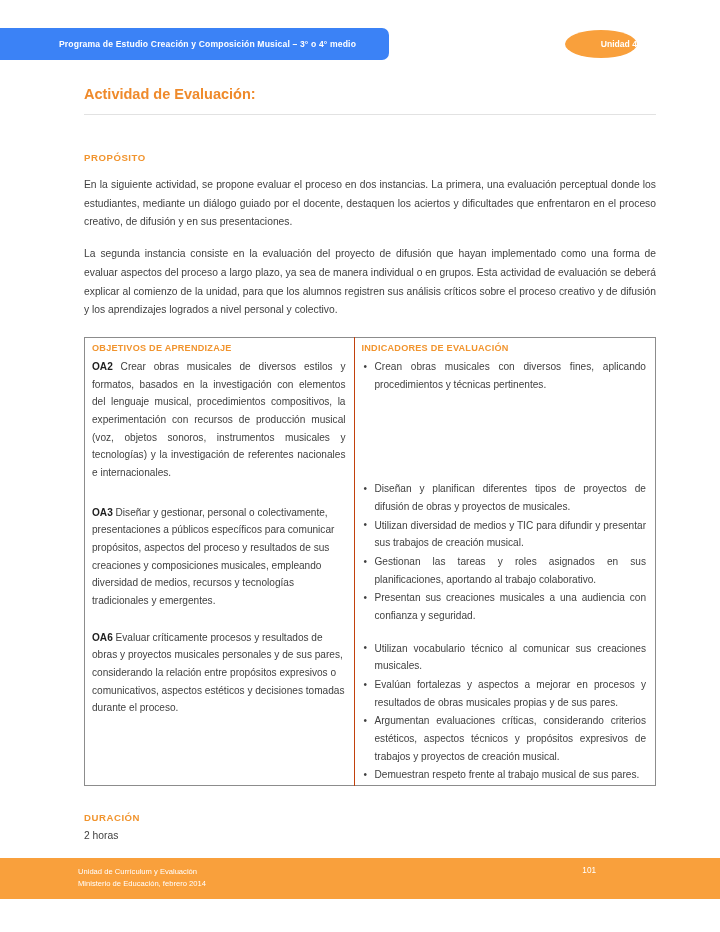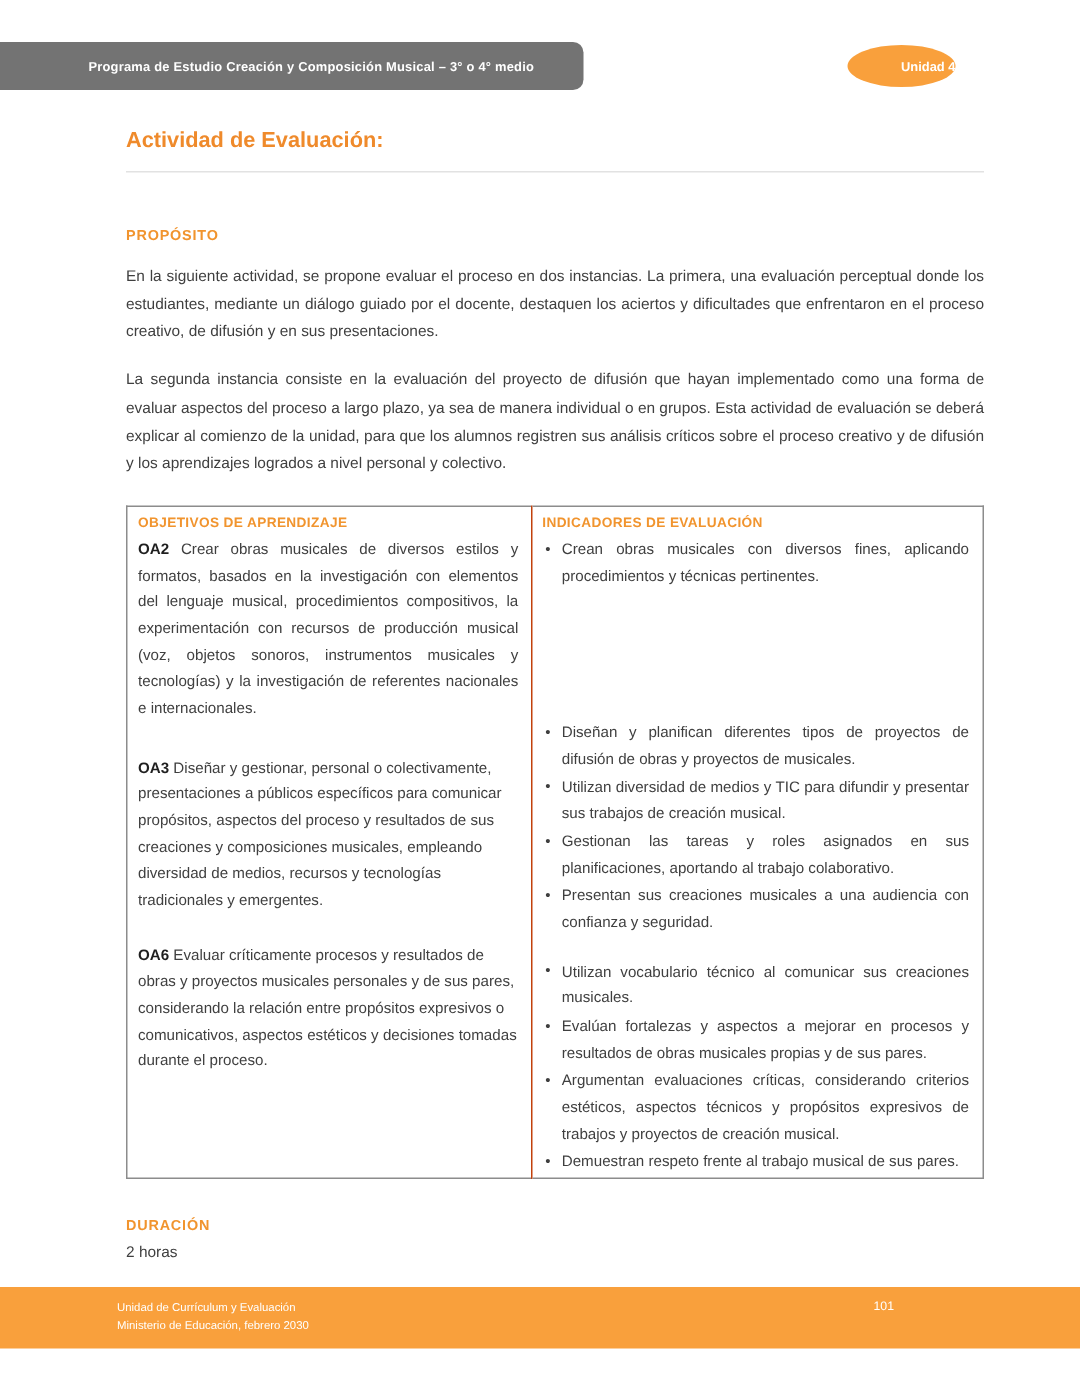--- a/index.html
+++ b/index.html
@@ -17,21 +17,21 @@
     overflow: hidden;
   }
 
   
   .header-band {
     position: absolute;
     top: 28px;
     left: 0;
     width: 389px;
     height: 32px;
-    background: #737373;
+    background: #3b82f6;
     border-top-right-radius: 7px;
     border-bottom-right-radius: 7px;
     display: flex;
     align-items: center;
     justify-content: center;
     padding: 0 14px 0 40px;
   }
   .header-band-text {
     color: #ffffff;
     font-size: 8.6px;
@@ -289,16 +289,16 @@
 
   <p class="section-label duracion-label">DURACIÓN</p>
   <p class="duracion-value">2 horas</p>
 
 </div>
 
 <div class="footer-band"></div>
 <div class="footer-inner">
   <div class="footer-left">
     <div>Unidad de Currículum y Evaluación</div>
-    <div>Ministerio de Educación, febrero 2030</div>
+    <div>Ministerio de Educación, febrero 2014</div>
   </div>
   <div class="footer-page">101</div>
 </div>
 
 </body></html>

